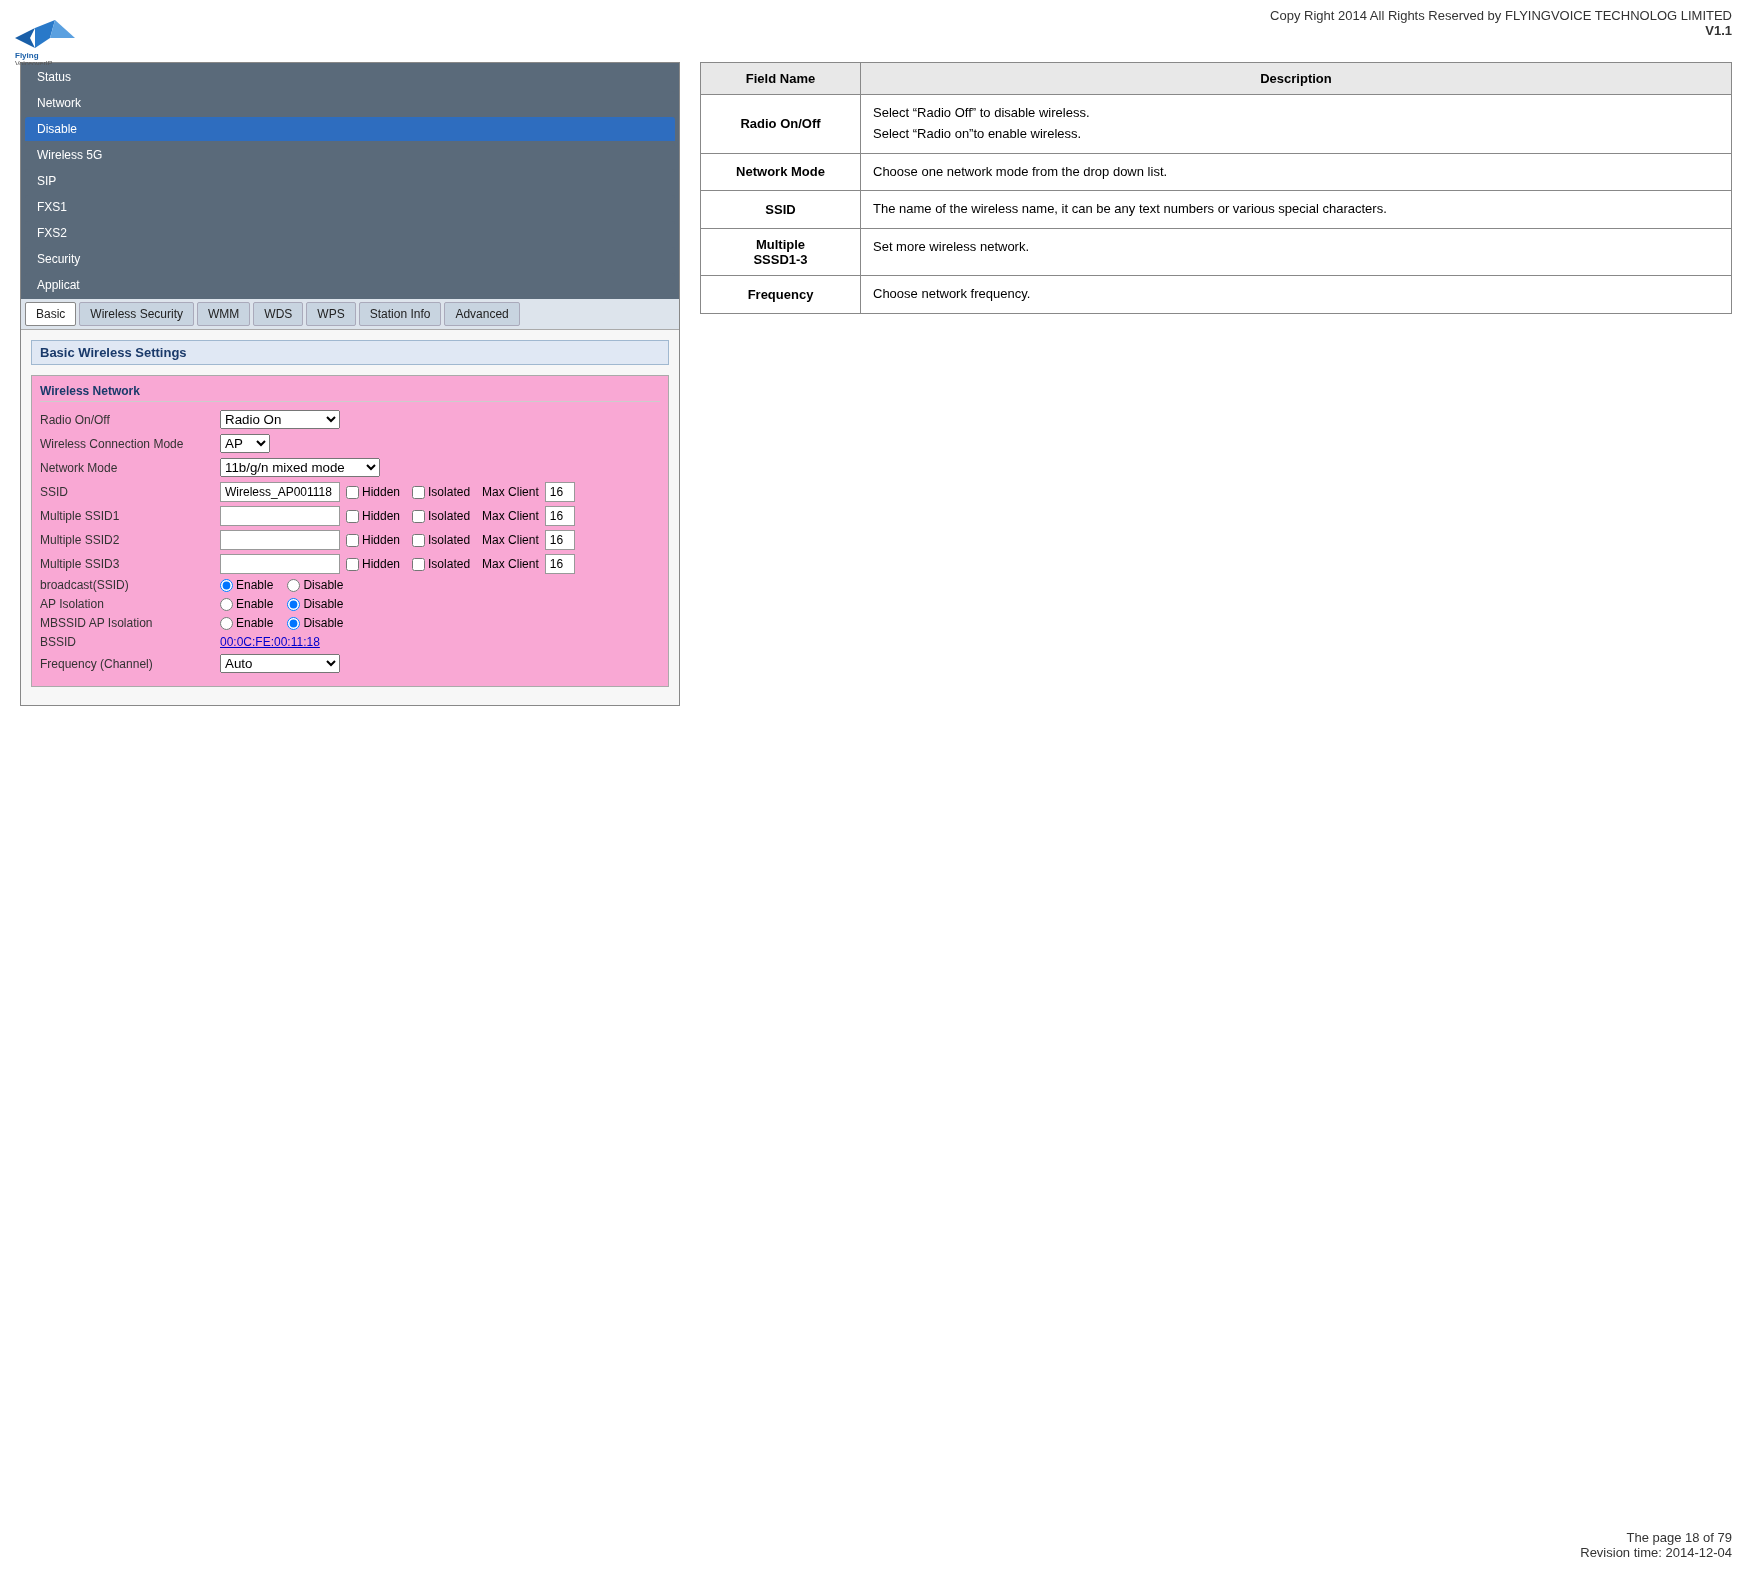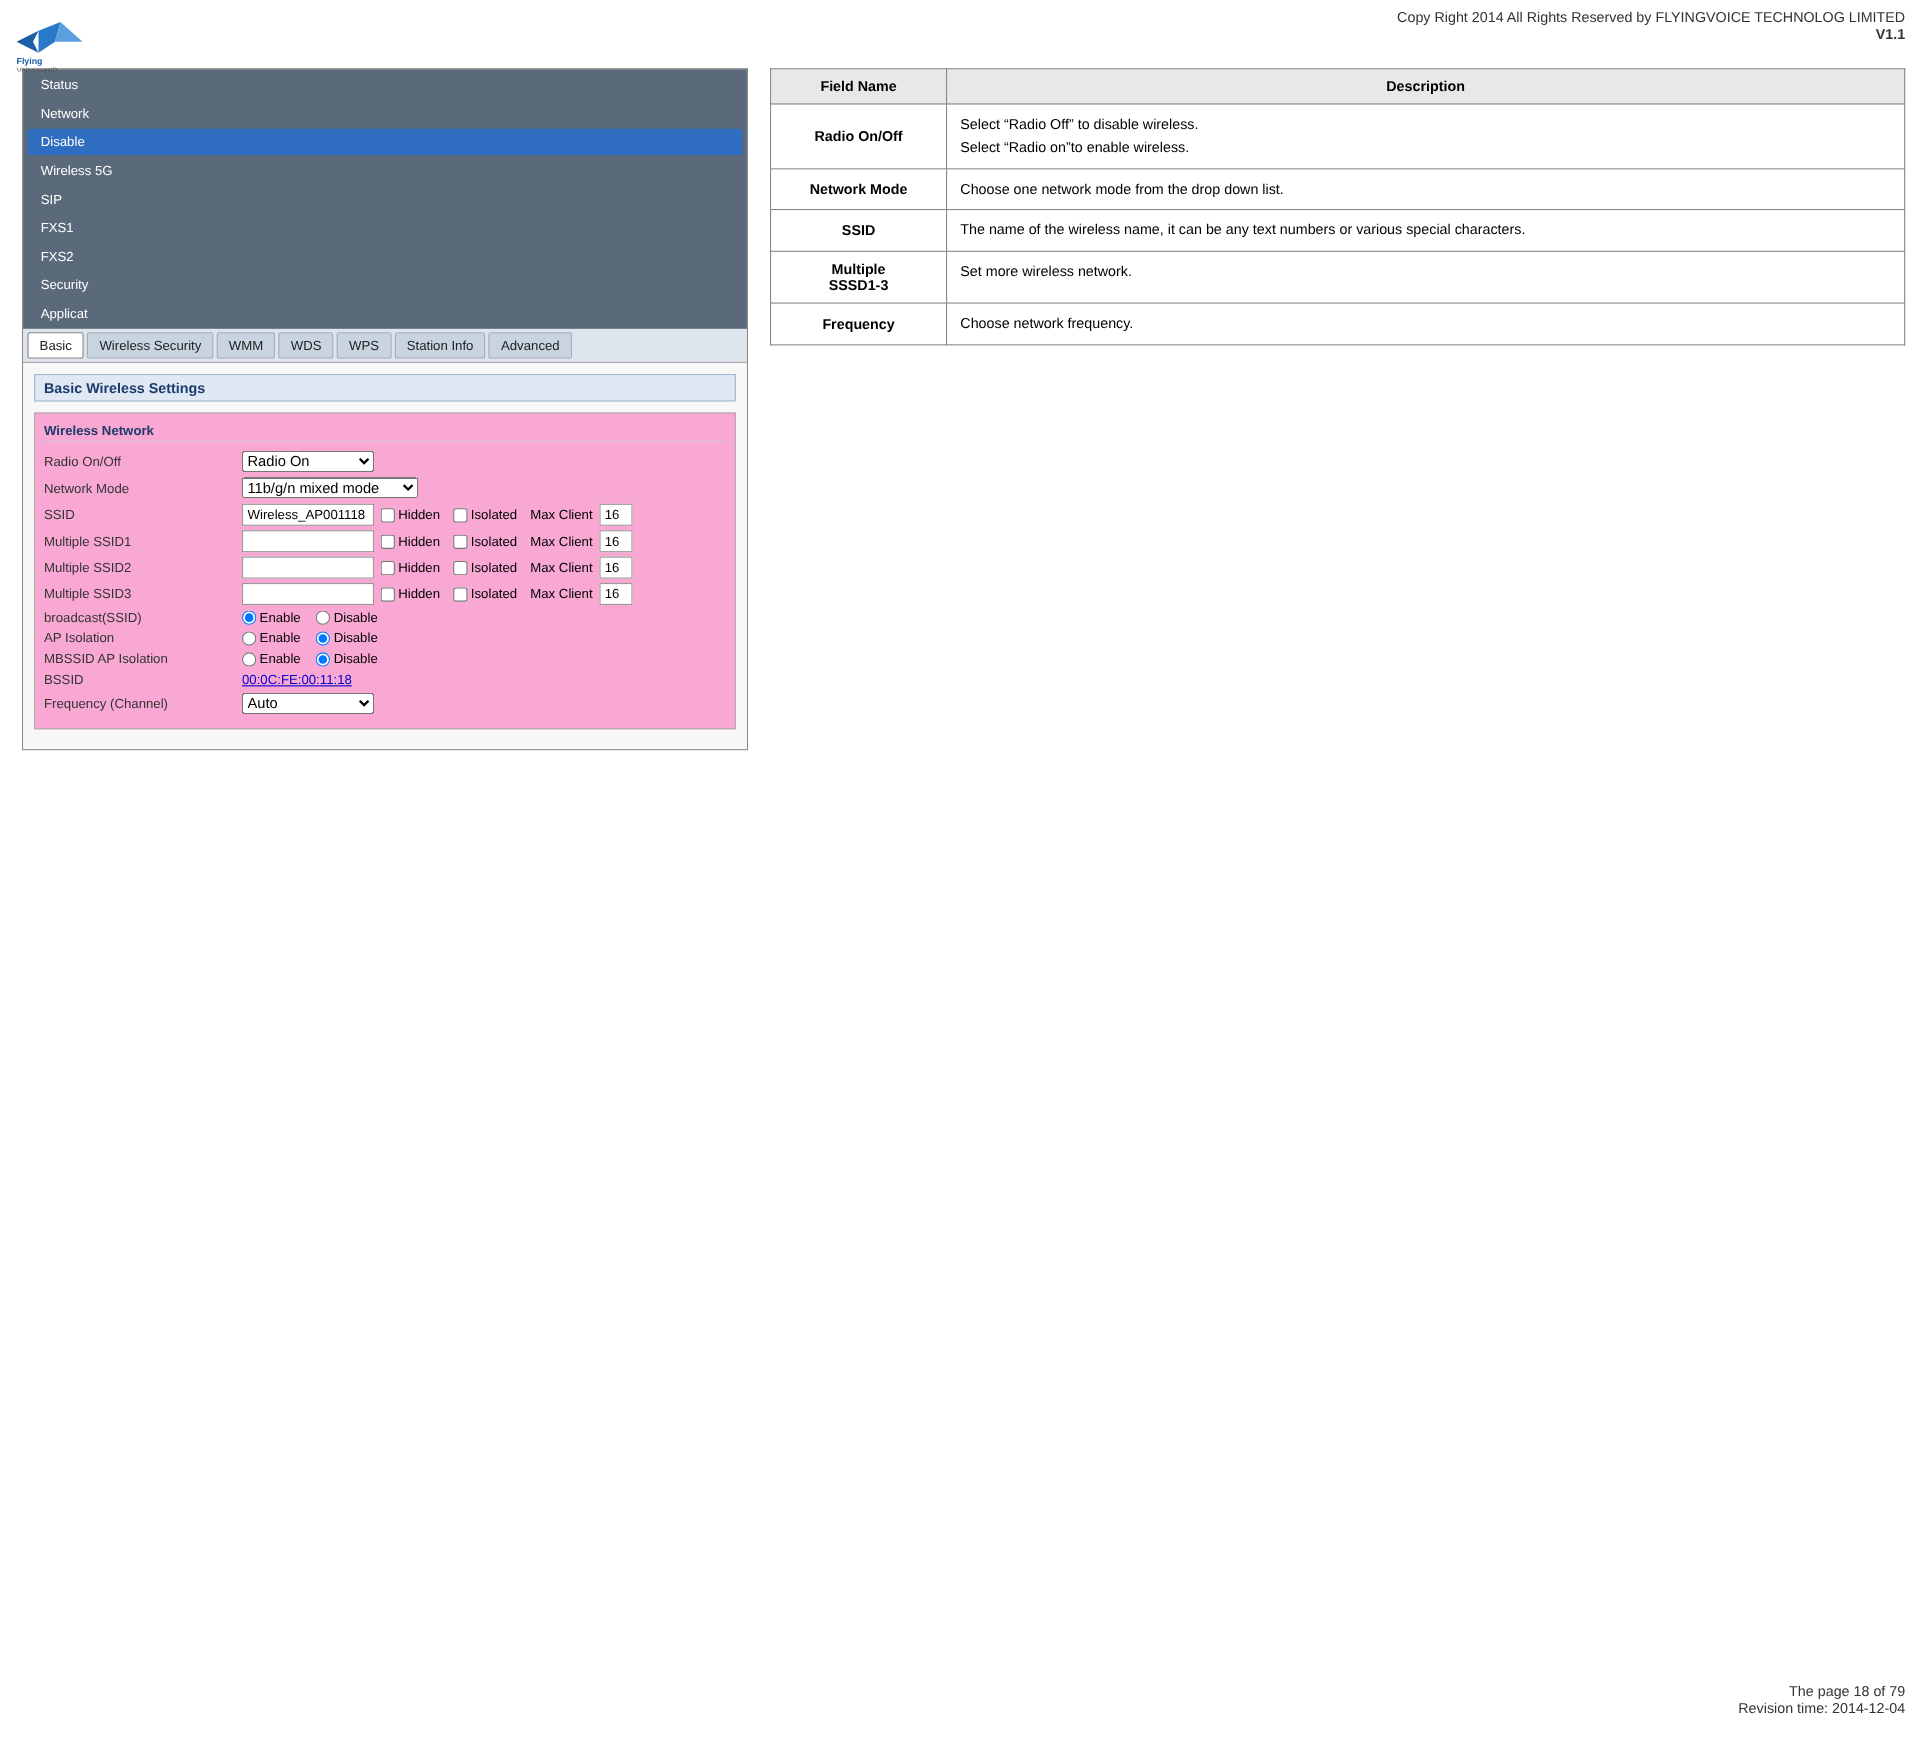--- a/index.html
+++ b/index.html
@@ -290,20 +290,30 @@
         <div class="form-row">
           <div class="form-label">Radio On/Off</div>
           <div class="form-control">
             <select class="select-medium">
               <option>Radio On</option>
               <option>Radio Off</option>
             </select>
           </div>
         </div>
 
+        <div class="form-row">
+          <div class="form-label">Wireless Connection Mode</div>
+          <div class="form-control">
+            <select class="select-small">
+              <option>AP</option>
+              <option>Client</option>
+              <option>Bridge</option>
+            </select>
+          </div>
+        </div>
 
         <div class="form-row">
           <div class="form-label">Network Mode</div>
           <div class="form-control">
             <select class="select-large">
               <option>11b/g/n mixed mode</option>
               <option>11b only</option>
               <option>11g only</option>
               <option>11n only</option>
             </select>

